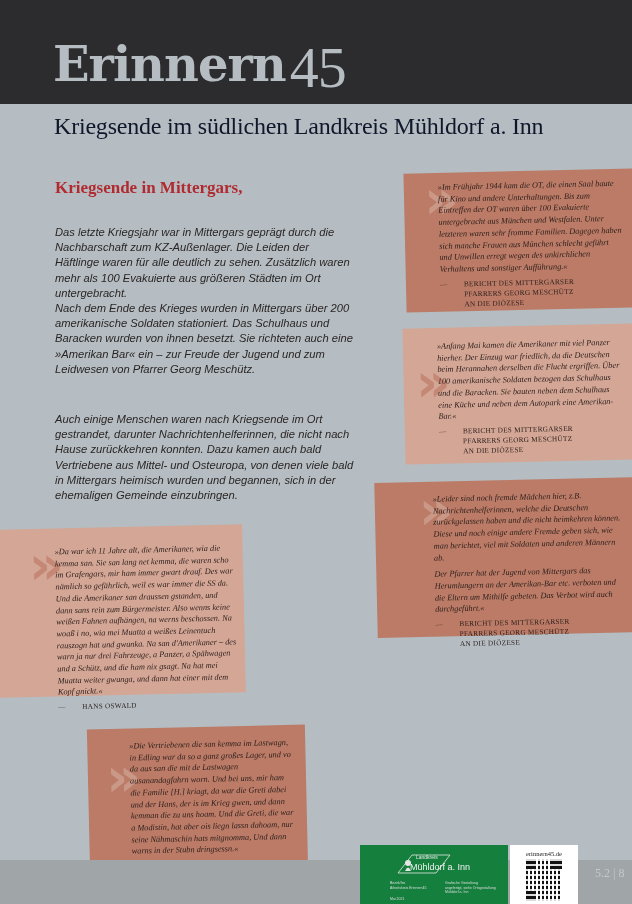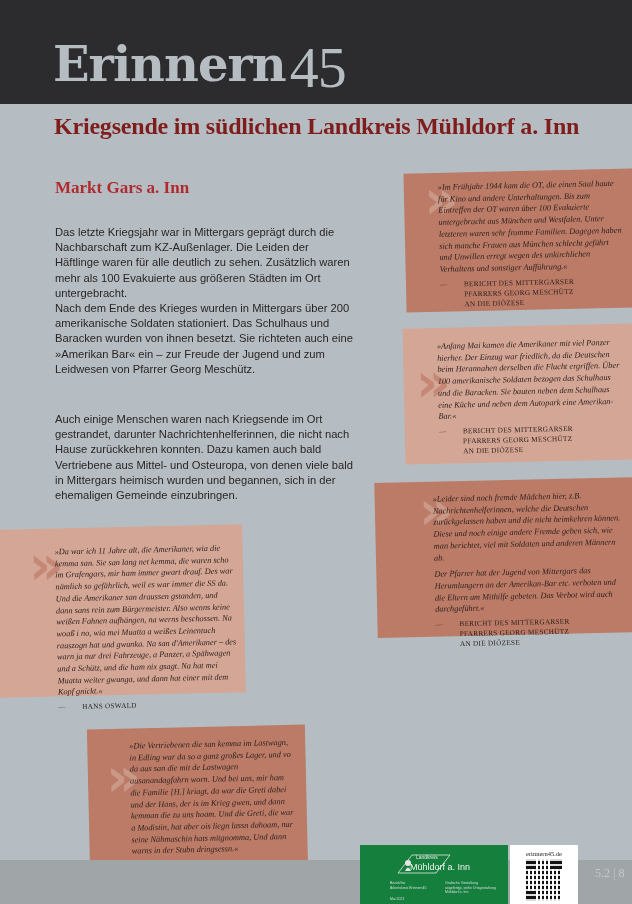--- a/index.html
+++ b/index.html
@@ -27,38 +27,38 @@
     font-weight: normal;
     font-family: "Liberation Serif", serif;
     font-size: 58px;
     margin-left: 4px;
     position: relative; top: 6px;
   }
   .subtitle {
     position: absolute; left: 54px; top: 113px;
     font-family: "Liberation Serif", serif;
     font-size: 24px;
-    color: #7f1d1d;
+    color: #0f172a;
     letter-spacing: -0.2px;
-    font-weight: bold;
   }
   .article-title {
     position: absolute; left: 55px; top: 177px;
     font-family: "Liberation Serif", serif;
     font-weight: bold;
     font-size: 17px;
     line-height: 21px;
     color: #b02a30;
   }
   .body-text {
     position: absolute; left: 55px; width: 300px;
     font-family: "Liberation Sans", sans-serif;
     font-size: 11.2px;
     line-height: 15.2px;
     color: #2a2524;
+    font-style: italic;
   }
   .card {
     position: absolute;
     font-family: "Liberation Serif", serif;
     font-style: italic;
     font-size: 8.3px;
     line-height: 11.7px;
     color: #2a1e1c;
   }
   .card .quote-mark {
@@ -128,21 +128,21 @@
 <body>
 
 <div class="header">
   <div class="brand">
     <span>Erinnern</span><span class="num">45</span>
   </div>
 </div>
 <div class="subtitle">Kriegsende im südlichen Landkreis Mühldorf a. Inn</div>
 
 <div class="article-title">
-  <div>Markt Gars a. Inn</div>
+  <div>Kriegsende in Mittergars,</div>
 </div>
 
 <div class="body-text" style="top:225px;">Das letzte Kriegsjahr war in Mittergars geprägt durch die Nachbarschaft zum KZ-Außenlager. Die Leiden der Häftlinge waren für alle deutlich zu sehen. Zusätzlich waren mehr als 100 Evakuierte aus größeren Städten im Ort untergebracht.</div>
 <div class="body-text" style="top:301px;">Nach dem Ende des Krieges wurden in Mittergars über 200 amerikanische Soldaten stationiert. Das Schulhaus und Baracken wurden von ihnen besetzt. Sie richteten auch eine »Amerikan Bar« ein – zur Freude der Jugend und zum Leidwesen von Pfarrer Georg Meschütz.</div>
 <div class="body-text" style="top:412px;">Auch einige Menschen waren nach Kriegsende im Ort gestrandet, darunter Nachrichtenhelferinnen, die nicht nach Hause zurückkehren konnten. Dazu kamen auch bald Vertriebene aus Mittel- und Osteuropa, von denen viele bald in Mittergars heimisch wurden und begannen, sich in der ehemaligen Gemeinde einzubringen.</div>
 
 <div class="card dark" style="left:405px; top:171px; width:232px; height:139px; transform:rotate(-1.3deg); padding:9px 14px 0 34px;">
   <div class="quote-mark" style="left:20px; top:0px;">»</div>
   <div class="q">»Im Frühjahr 1944 kam die OT, die einen Saal baute für Kino und andere Unterhaltungen. Bis zum Eintreffen der OT waren über 100 Evakuierte untergebracht aus München und Westfalen. Unter letzteren waren sehr fromme Familien. Dagegen haben sich manche Frauen aus München schlecht geführt und Unwillen erregt wegen des unkirchlichen Verhaltens und sonstiger Aufführung.«</div>
   <div class="src">

